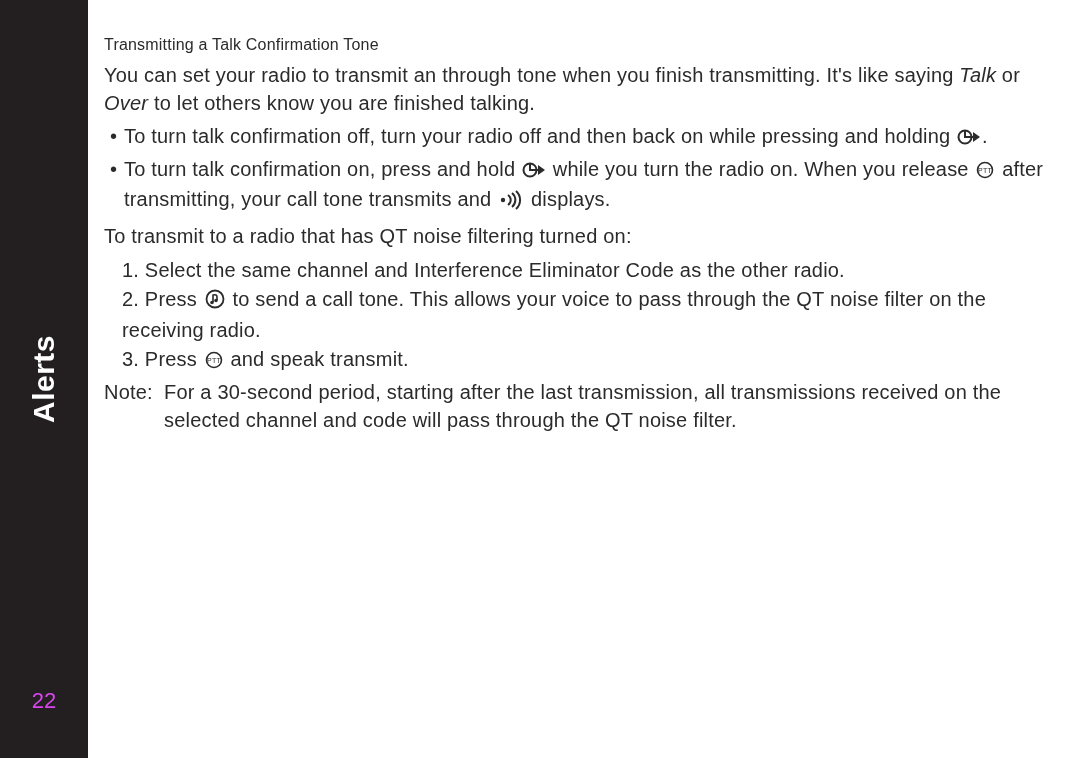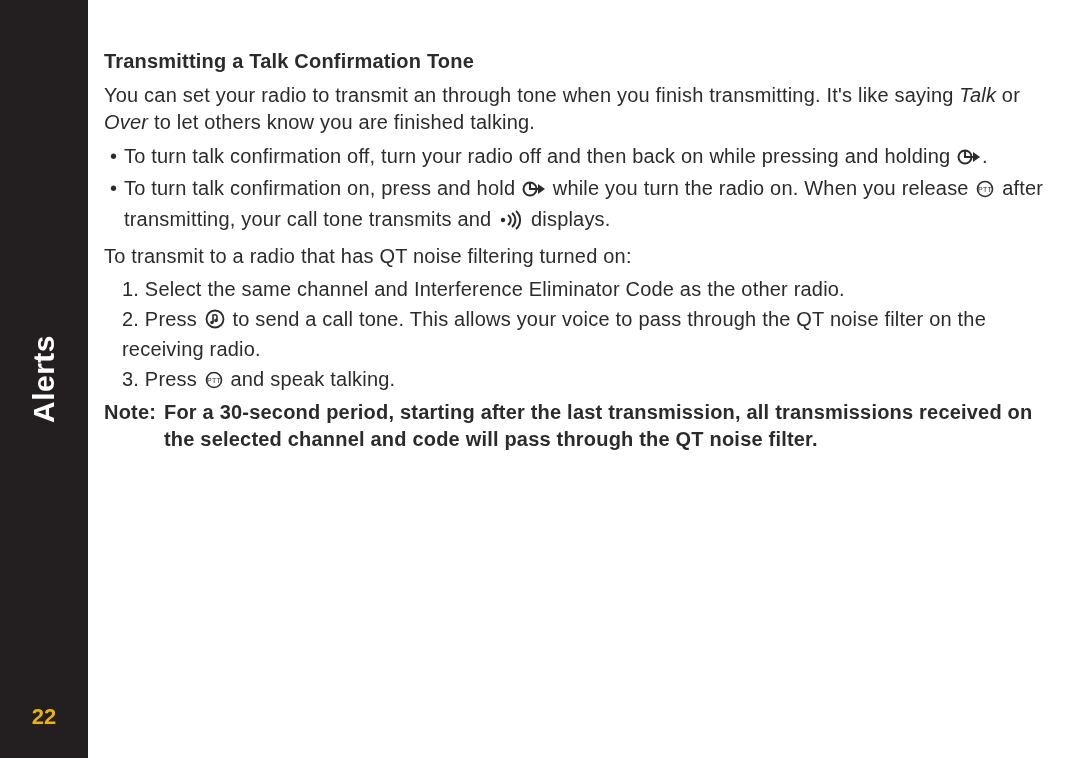--- a/index.html
+++ b/index.html
@@ -13,25 +13,25 @@
   }
   .sidebar {
     width: 88px;
     height: 100%;
     background: #231f20;
     position: relative;
     flex-shrink: 0;
   }
   .page-number {
     position: absolute;
-    bottom: 28px;
+    bottom: 44px;
     left: 50%;
     transform: translateX(-50%);
-    color: #eab308;
-    font-weight: bold;
+    color: #d946ef;
+    font-weight: normal;
     font-size: 22px;
   }
   .section-title {
     position: absolute;
     top: 50%;
     left: 50%;
     transform: translate(-50%, -50%) rotate(-90deg);
     transform-origin: center center;
     color: #fff;
     font-weight: bold;
@@ -40,24 +40,23 @@
     letter-spacing: 0.5px;
   }
   .content {
     padding: 34px 26px 0 16px;
     font-size: 20px;
     line-height: 1.38;
     color: #2b2b2b;
     letter-spacing: 0.2px;
   }
   .heading {
-    font-weight: bold;
+    font-weight: normal;
     margin-bottom: 6px;
-    font-size: 20px;
-    margin-top: 14px;
+    font-size: 16px;
   }
   .para { margin-bottom: 6px; }
   .italic { font-style: italic; }
   .bullets {
     padding-left: 20px;
     margin-bottom: 6px;
   }
   .bullets > div {
     position: relative;
     padding-left: 0;
@@ -78,21 +77,20 @@
   }
   .steps > div {
     position: relative;
     margin-bottom: 2px;
   }
   .note-block {
     margin-top: 2px;
   }
   .note-indented {
     padding-left: 60px;
-    font-weight: bold;
   }
   svg { overflow: visible; }
 </style>
 </head>
 <body>
 
 <div class="sidebar">
   <div class="section-title">Alerts</div>
   <div class="page-number">22</div>
 </div>
@@ -139,21 +137,21 @@
             <circle cx="10" cy="10" r="8.5" fill="none" stroke="#2b2b2b" stroke-width="1.8"></circle>
             <path d="M8 13 L8 6 Q12 5 12 8 L12 11" fill="none" stroke="#2b2b2b" stroke-width="1.6"></path>
             <circle cx="7" cy="13.5" r="1.8" fill="#2b2b2b"></circle>
             <circle cx="11" cy="11.5" r="1.8" fill="#2b2b2b"></circle>
           </svg></span><span> to send a call tone. This allows your voice to pass through the QT noise filter on the receiving radio.</span>
     </div>
     <div>
       <span>3. Press </span><span class="inline-icon"><svg width="18" height="18">
             <circle cx="9" cy="9" r="7.5" fill="none" stroke="#2b2b2b" stroke-width="1.6"></circle>
             <text x="9" y="12" text-anchor="middle" font-size="7" font-family="Arial" fill="#2b2b2b">PTT</text>
-          </svg></span><span> and speak talking.</span>
+          </svg></span><span> and speak transmit.</span>
     </div>
   </div>
 
   <div class="note-block">
     <div class="note-indented" style="padding-left:0; text-indent:0;">
       <div style="display:flex;">
         <div style="width:60px; flex-shrink:0;">Note:</div>
         <div style="flex:1;">
           <div>For a 30-second period, starting after the last transmission, all transmissions received on the selected channel and code will pass through the QT noise filter.</div>
         </div>

